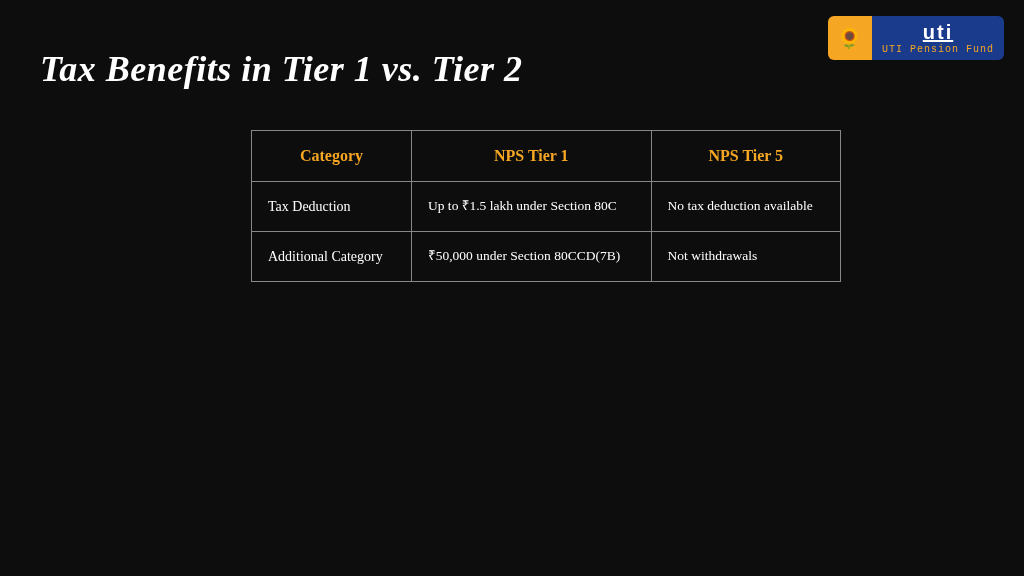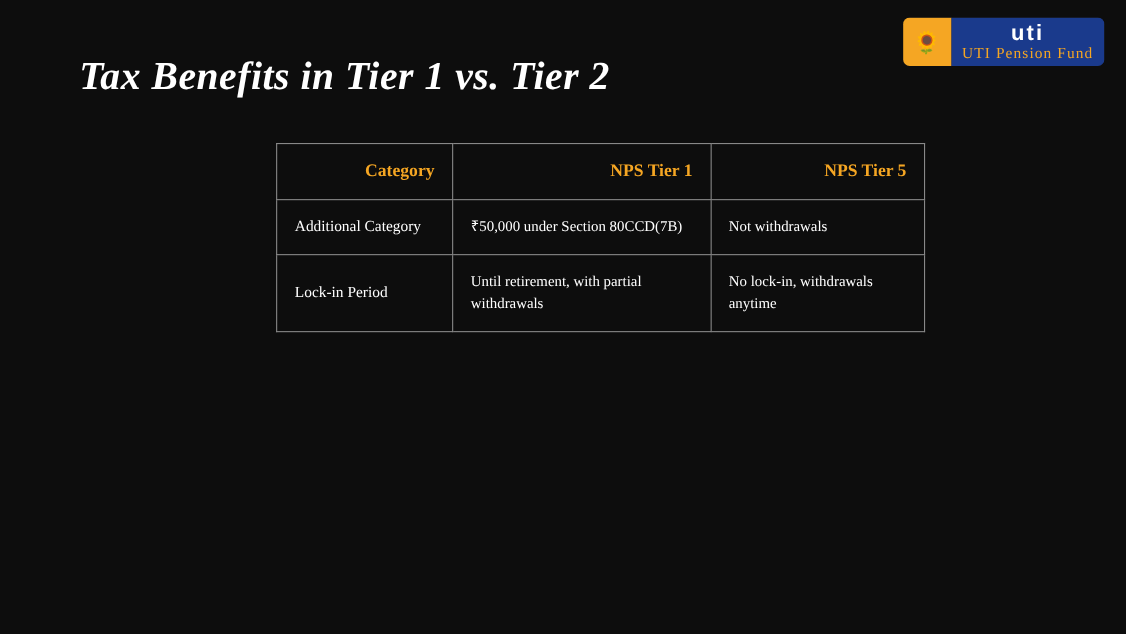--- a/index.html
+++ b/index.html
@@ -15,21 +15,20 @@
 
     .page-title {
       position: absolute;
       top: 48px;
       left: 40px;
       color: #ffffff;
       font-size: 36px;
       font-weight: bold;
       font-style: italic;
       letter-spacing: 0.5px;
-      margin-left: 32px;
     }
 
     
     .logo-container {
       position: absolute;
       top: 16px;
       right: 20px;
       display: flex;
       align-items: center;
       background-color: #1a1a1a;
@@ -56,27 +55,28 @@
       height: 44px;
       justify-content: center;
     }
 
     .logo-uti {
       color: #ffffff;
       font-size: 20px;
       font-weight: bold;
       letter-spacing: 2px;
       font-family: Arial, sans-serif;
+      text-decoration: underline;
     }
 
     .logo-pension {
       color: #f5a623;
-      font-size: 14px;
+      font-size: 10px;
       letter-spacing: 1px;
-      font-family: Liberation Serif, serif;
+      font-family: Liberation Mono, monospace;
     }
 
     
     .table-wrapper {
       position: absolute;
       top: 130px;
       left: 251px;
       right: 185px;
       width: 590px;
     }
@@ -107,21 +107,20 @@
       line-height: 1.5;
     }
 
     td:first-child {
       font-size: 14px;
       width: 160px;
     }
 
     tr:first-child th {
       padding: 16px;
-      text-align: right;
     }
   </style>
 </head>
 <body>
 
 <h1 class="page-title">Tax Benefits in Tier 1 vs. Tier 2</h1>
 
 <div class="logo-container">
   <div class="logo-icon">🌻</div>
   <div class="logo-text-block">
@@ -133,25 +132,25 @@
 <div class="table-wrapper">
   <table>
     <thead>
       <tr>
         <th>Category</th>
         <th>NPS Tier 1</th>
         <th>NPS Tier 5</th>
       </tr>
     </thead>
     <tbody id="table-body">
+    <tr>
+          <td>Tax Deduction</td>
+          <td>Up to ₹1.5 lakh under Section 80C</td>
+          <td>No tax deduction available</td>
+        </tr>
         <tr>
           <td>Additional Category</td>
           <td>₹50,000 under Section 80CCD(7B)</td>
           <td>Not withdrawals</td>
-        </tr>
-        <tr>
-          <td>Lock-in Period</td>
-          <td>Until retirement, with partial withdrawals</td>
-          <td>No lock-in, withdrawals anytime</td>
         </tr>
       </tbody>
   </table>
 </div>
 
 </body></html>

